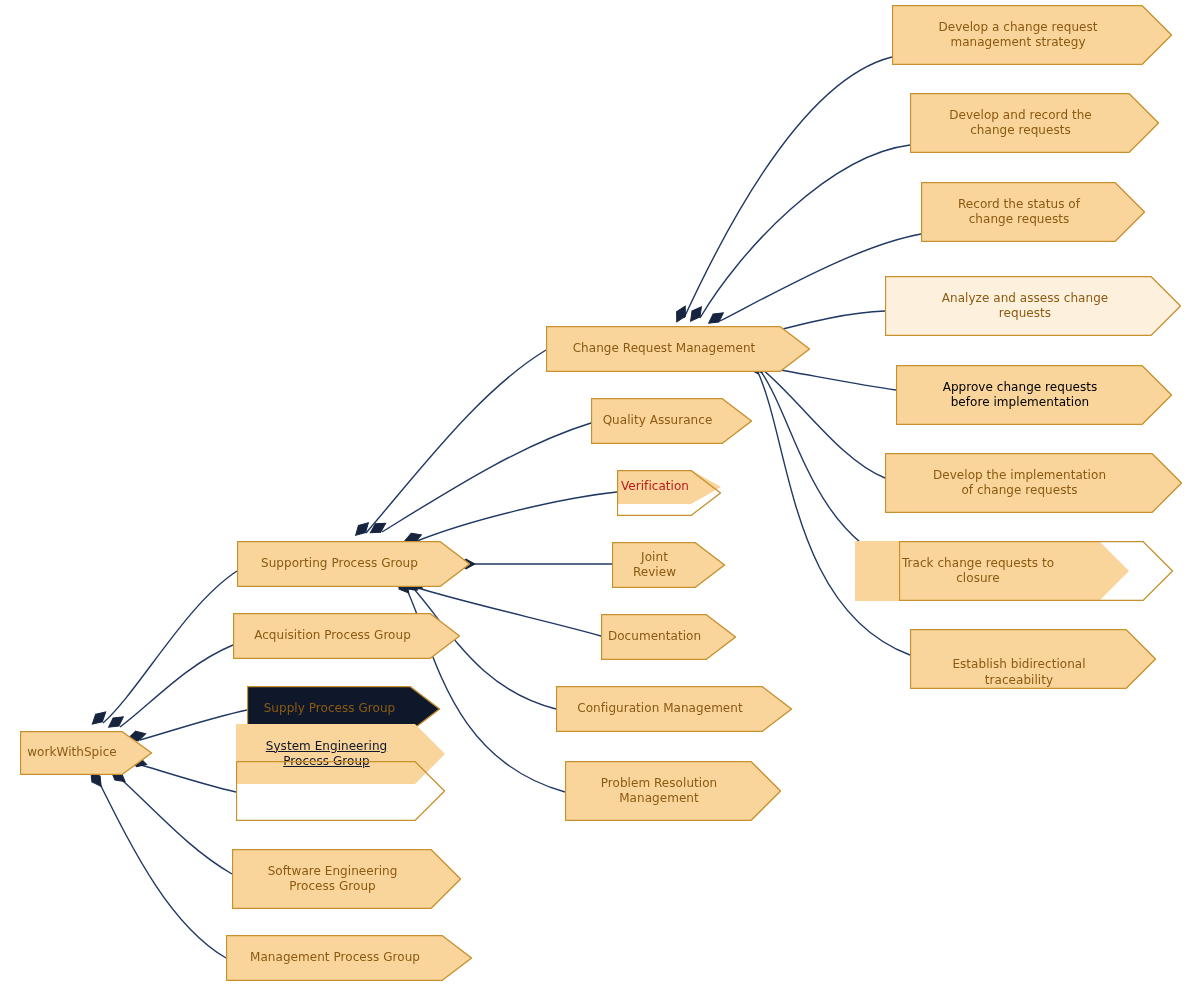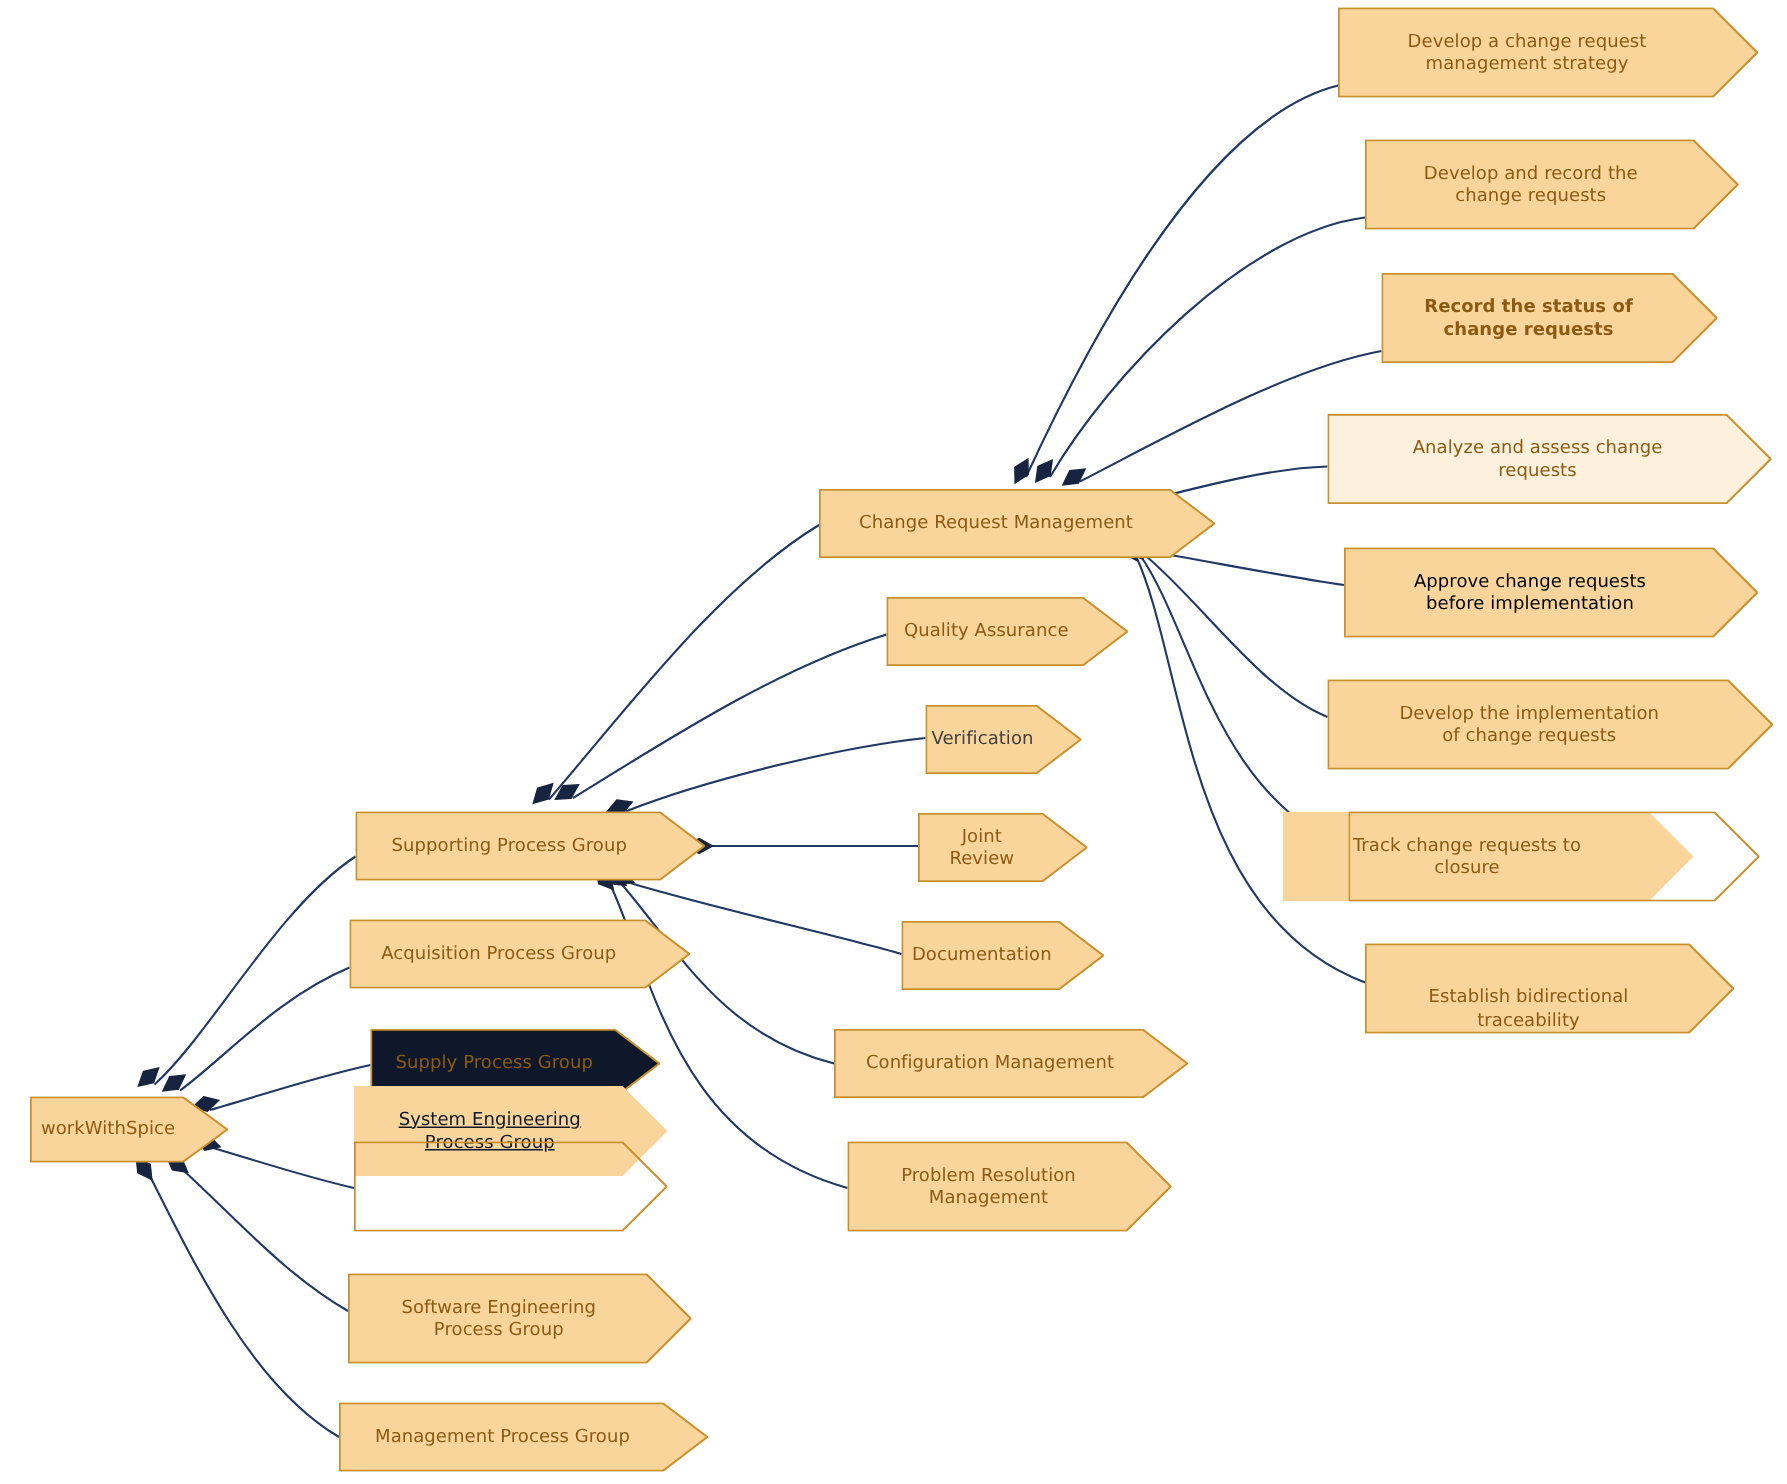--- a/index.html
+++ b/index.html
@@ -174,21 +174,21 @@
         <polygon points="0.5,0.5 216,0.5 245.5,23 216,45.5 0.5,45.5" fill="none" stroke="#C8912E" stroke-width="1.3" stroke-linejoin="miter"></polygon>
       </svg>
       <div class="node" style="left: 546px; top: 326px; width: 264px; height: 46px; background: rgb(249, 212, 155); color: rgb(140, 90, 16); border-color: transparent;"><span class="node-label">Change Request Management</span></div>
       <svg class="node-outline" width="264" height="46" viewBox="0 0 264 46" style="position: absolute; left: 546px; top: 326px; pointer-events: none;">
         <polygon points="0.5,0.5 234,0.5 263.5,23 234,45.5 0.5,45.5" fill="none" stroke="#C8912E" stroke-width="1.3" stroke-linejoin="miter"></polygon>
       </svg>
       <div class="node" style="left: 591px; top: 398px; width: 161px; height: 46px; background: rgb(249, 212, 155); color: rgb(140, 90, 16); border-color: transparent;"><span class="node-label">Quality Assurance</span></div>
       <svg class="node-outline" width="161" height="46" viewBox="0 0 161 46" style="position: absolute; left: 591px; top: 398px; pointer-events: none;">
         <polygon points="0.5,0.5 131,0.5 160.5,23 131,45.5 0.5,45.5" fill="none" stroke="#C8912E" stroke-width="1.3" stroke-linejoin="miter"></polygon>
       </svg>
-      <div class="node" style="left: 617px; top: 470px; width: 104px; height: 46px; background: rgb(249, 212, 155); color: #404040; border-color: transparent;"><span class="node-label">Verification</span></div>
+      <div class="node" style="left: 617px; top: 470px; width: 104px; height: 34px; background: rgb(249, 212, 155); color: #b91c1c; border-color: transparent;"><span class="node-label">Verification</span></div>
       <svg class="node-outline" width="104" height="46" viewBox="0 0 104 46" style="position: absolute; left: 617px; top: 470px; pointer-events: none;">
         <polygon points="0.5,0.5 74,0.5 103.5,23 74,45.5 0.5,45.5" fill="none" stroke="#C8912E" stroke-width="1.3" stroke-linejoin="miter"></polygon>
       </svg>
       <div class="node" style="left: 612px; top: 542px; width: 113px; height: 46px; background: rgb(249, 212, 155); color: rgb(140, 90, 16); border-color: transparent;"><span class="node-label">Joint Review</span></div>
       <svg class="node-outline" width="113" height="46" viewBox="0 0 113 46" style="position: absolute; left: 612px; top: 542px; pointer-events: none;">
         <polygon points="0.5,0.5 83,0.5 112.5,23 83,45.5 0.5,45.5" fill="none" stroke="#C8912E" stroke-width="1.3" stroke-linejoin="miter"></polygon>
       </svg>
       <div class="node" style="left: 601px; top: 614px; width: 135px; height: 46px; background: rgb(249, 212, 155); color: rgb(140, 90, 16); border-color: transparent;"><span class="node-label">Documentation</span></div>
       <svg class="node-outline" width="135" height="46" viewBox="0 0 135 46" style="position: absolute; left: 601px; top: 614px; pointer-events: none;">
         <polygon points="0.5,0.5 105,0.5 134.5,23 105,45.5 0.5,45.5" fill="none" stroke="#C8912E" stroke-width="1.3" stroke-linejoin="miter"></polygon>
@@ -205,21 +205,21 @@
       <div class="node" style="left: 892px; top: 5px; width: 280px; height: 60px; background: rgb(249, 212, 155); color: rgb(140, 90, 16); border-color: transparent;"><span class="node-label">Develop a change request
 management strategy</span></div>
       <svg class="node-outline" width="280" height="60" viewBox="0 0 280 60" style="position: absolute; left: 892px; top: 5px; pointer-events: none;">
         <polygon points="0.5,0.5 250,0.5 279.5,30 250,59.5 0.5,59.5" fill="none" stroke="#C8912E" stroke-width="1.3" stroke-linejoin="miter"></polygon>
       </svg>
       <div class="node" style="left: 910px; top: 93px; width: 249px; height: 60px; background: rgb(249, 212, 155); color: rgb(140, 90, 16); border-color: transparent;"><span class="node-label">Develop and record the
 change requests</span></div>
       <svg class="node-outline" width="249" height="60" viewBox="0 0 249 60" style="position: absolute; left: 910px; top: 93px; pointer-events: none;">
         <polygon points="0.5,0.5 219,0.5 248.5,30 219,59.5 0.5,59.5" fill="none" stroke="#C8912E" stroke-width="1.3" stroke-linejoin="miter"></polygon>
       </svg>
-      <div class="node" style="left: 921px; top: 182px; width: 224px; height: 60px; background: rgb(249, 212, 155); color: rgb(140, 90, 16); border-color: transparent; font-weight: bold;"><span class="node-label">Record the status of
+      <div class="node" style="left: 921px; top: 182px; width: 224px; height: 60px; background: rgb(249, 212, 155); color: rgb(140, 90, 16); border-color: transparent;"><span class="node-label">Record the status of
 change requests</span></div>
       <svg class="node-outline" width="224" height="60" viewBox="0 0 224 60" style="position: absolute; left: 921px; top: 182px; pointer-events: none;">
         <polygon points="0.5,0.5 194,0.5 223.5,30 194,59.5 0.5,59.5" fill="none" stroke="#C8912E" stroke-width="1.3" stroke-linejoin="miter"></polygon>
       </svg>
       <div class="node highlight" style="left: 885px; top: 276px; width: 296px; height: 60px; background: rgb(253, 240, 220); color: rgb(140, 90, 16); border-color: transparent; padding-left: 18px;"><span class="node-label">Analyze and assess change
 requests</span></div>
       <svg class="node-outline" width="296" height="60" viewBox="0 0 296 60" style="position: absolute; left: 885px; top: 276px; pointer-events: none;">
         <polygon points="0.5,0.5 266,0.5 295.5,30 266,59.5 0.5,59.5" fill="none" stroke="#C8912E" stroke-width="1.3" stroke-linejoin="miter"></polygon>
       </svg>
       <div class="node" style="left: 896px; top: 365px; width: 276px; height: 60px; background: rgb(249, 212, 155); color: #000000; border-color: transparent;"><span class="node-label">Approve change requests

